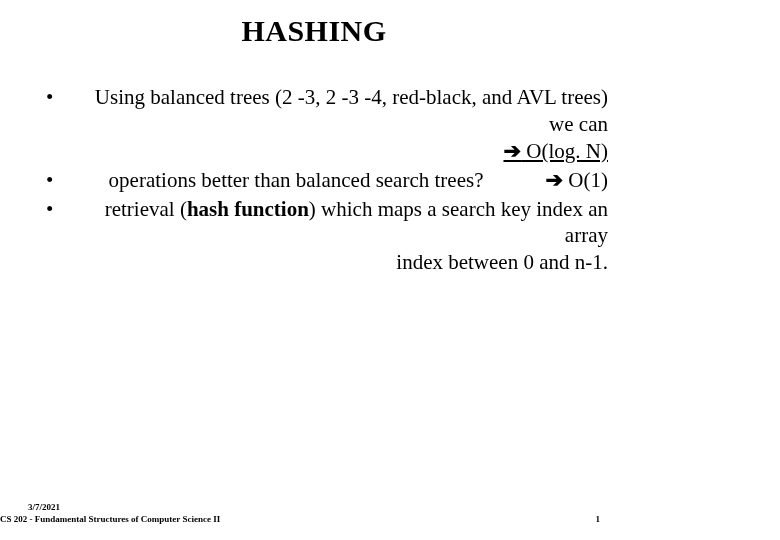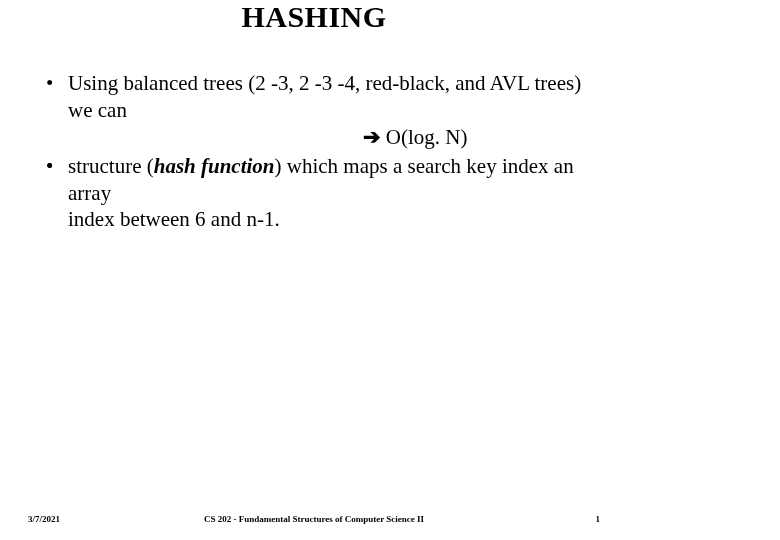--- a/index.html
+++ b/index.html
@@ -8,20 +8,21 @@
     background: #ffffff;
     font-family: "Times New Roman", Times, serif;
     color: #000;
     position: relative;
     overflow: hidden;
   }
   .slide {
     width: 628px;
     height: 540px;
     position: relative;
+    padding-top: 14px;
   }
   .title {
     text-align: center;
     font-size: 30px;
     font-weight: bold;
     letter-spacing: 0.5px;
     margin-bottom: 36px;
   }
   .body {
     padding-left: 44px;
@@ -30,74 +31,77 @@
   ul.outer {
     list-style: none;
     padding: 0;
   }
   ul.outer > li {
     position: relative;
     padding-left: 24px;
     font-size: 21px;
     line-height: 1.28;
     margin-bottom: 2px;
+    text-align: right;
   }
   ul.outer > li::before {
     content: "•";
     position: absolute;
     left: 2px;
     top: 0;
     font-size: 21px;
   }
   .indent-block {
     display: block;
   }
   .complexity-line {
     display: block;
     padding-left: 295px;
+    text-decoration: underline;
   }
   .arrow {
     font-family: Arial, sans-serif;
     font-weight: bold;
   }
   .sub-line {
     display: block;
   }
-  .ital { font-style: italic; font-weight: bold; }
+  .ital { font-weight: bold; }
   .inline-gap { display: inline-block; width: 62px; }
   .footer {
     position: absolute;
     bottom: 16px;
     left: 0;
     width: 100%;
     font-size: 9px;
     font-weight: bold;
     font-family: "Times New Roman", Times, serif;
   }
-  .f-left { position: absolute; left: 28px; bottom: 0; }
-  .f-center { position: absolute; left: 0; width: 100%; text-align: center; bottom: 0; }
+  .f-left { position: absolute; left: 28px; bottom: 12px; }
+  .f-center { position: absolute; left: 0; width: 100%; text-align: left; bottom: 0; }
   .f-right { position: absolute; right: 28px; bottom: 0; }
 </style>
 </head>
 <body>
 
 <div class="slide">
   <div class="title">HASHING</div>
 
   <div class="body">
     <ul class="outer">
       <li>
         <span>Using balanced trees (2 -3, 2 -3 -4, red-black, and AVL trees) we can</span>
         <span class="complexity-line"><span class="arrow">➔</span><span> O(log. N)</span></span>
       </li>
       <li>
+        <span class="indent-block"><span>operations better than balanced search trees?</span><span class="inline-gap"></span><span class="arrow">➔</span><span> O(1)</span></span>
       </li>
       <li>
-        <span class="indent-block"><span>structure (</span><span class="ital">hash function</span><span>) which maps a search key index an array</span></span>
-        <span class="indent-block">index between 6 and n-1.</span>
+        <span class="indent-block"><span>retrieval (</span><span class="ital">hash function</span><span>) which maps a search key index an array</span></span>
+        <span class="indent-block">index between 0 and n-1.</span>
       </li>
     </ul>
   </div>
 
   <div class="footer">
     <span class="f-left">3/7/2021</span>
     <span class="f-center">CS 202 - Fundamental Structures of Computer Science II</span>
     <span class="f-right">1</span>
   </div>
 </div>

